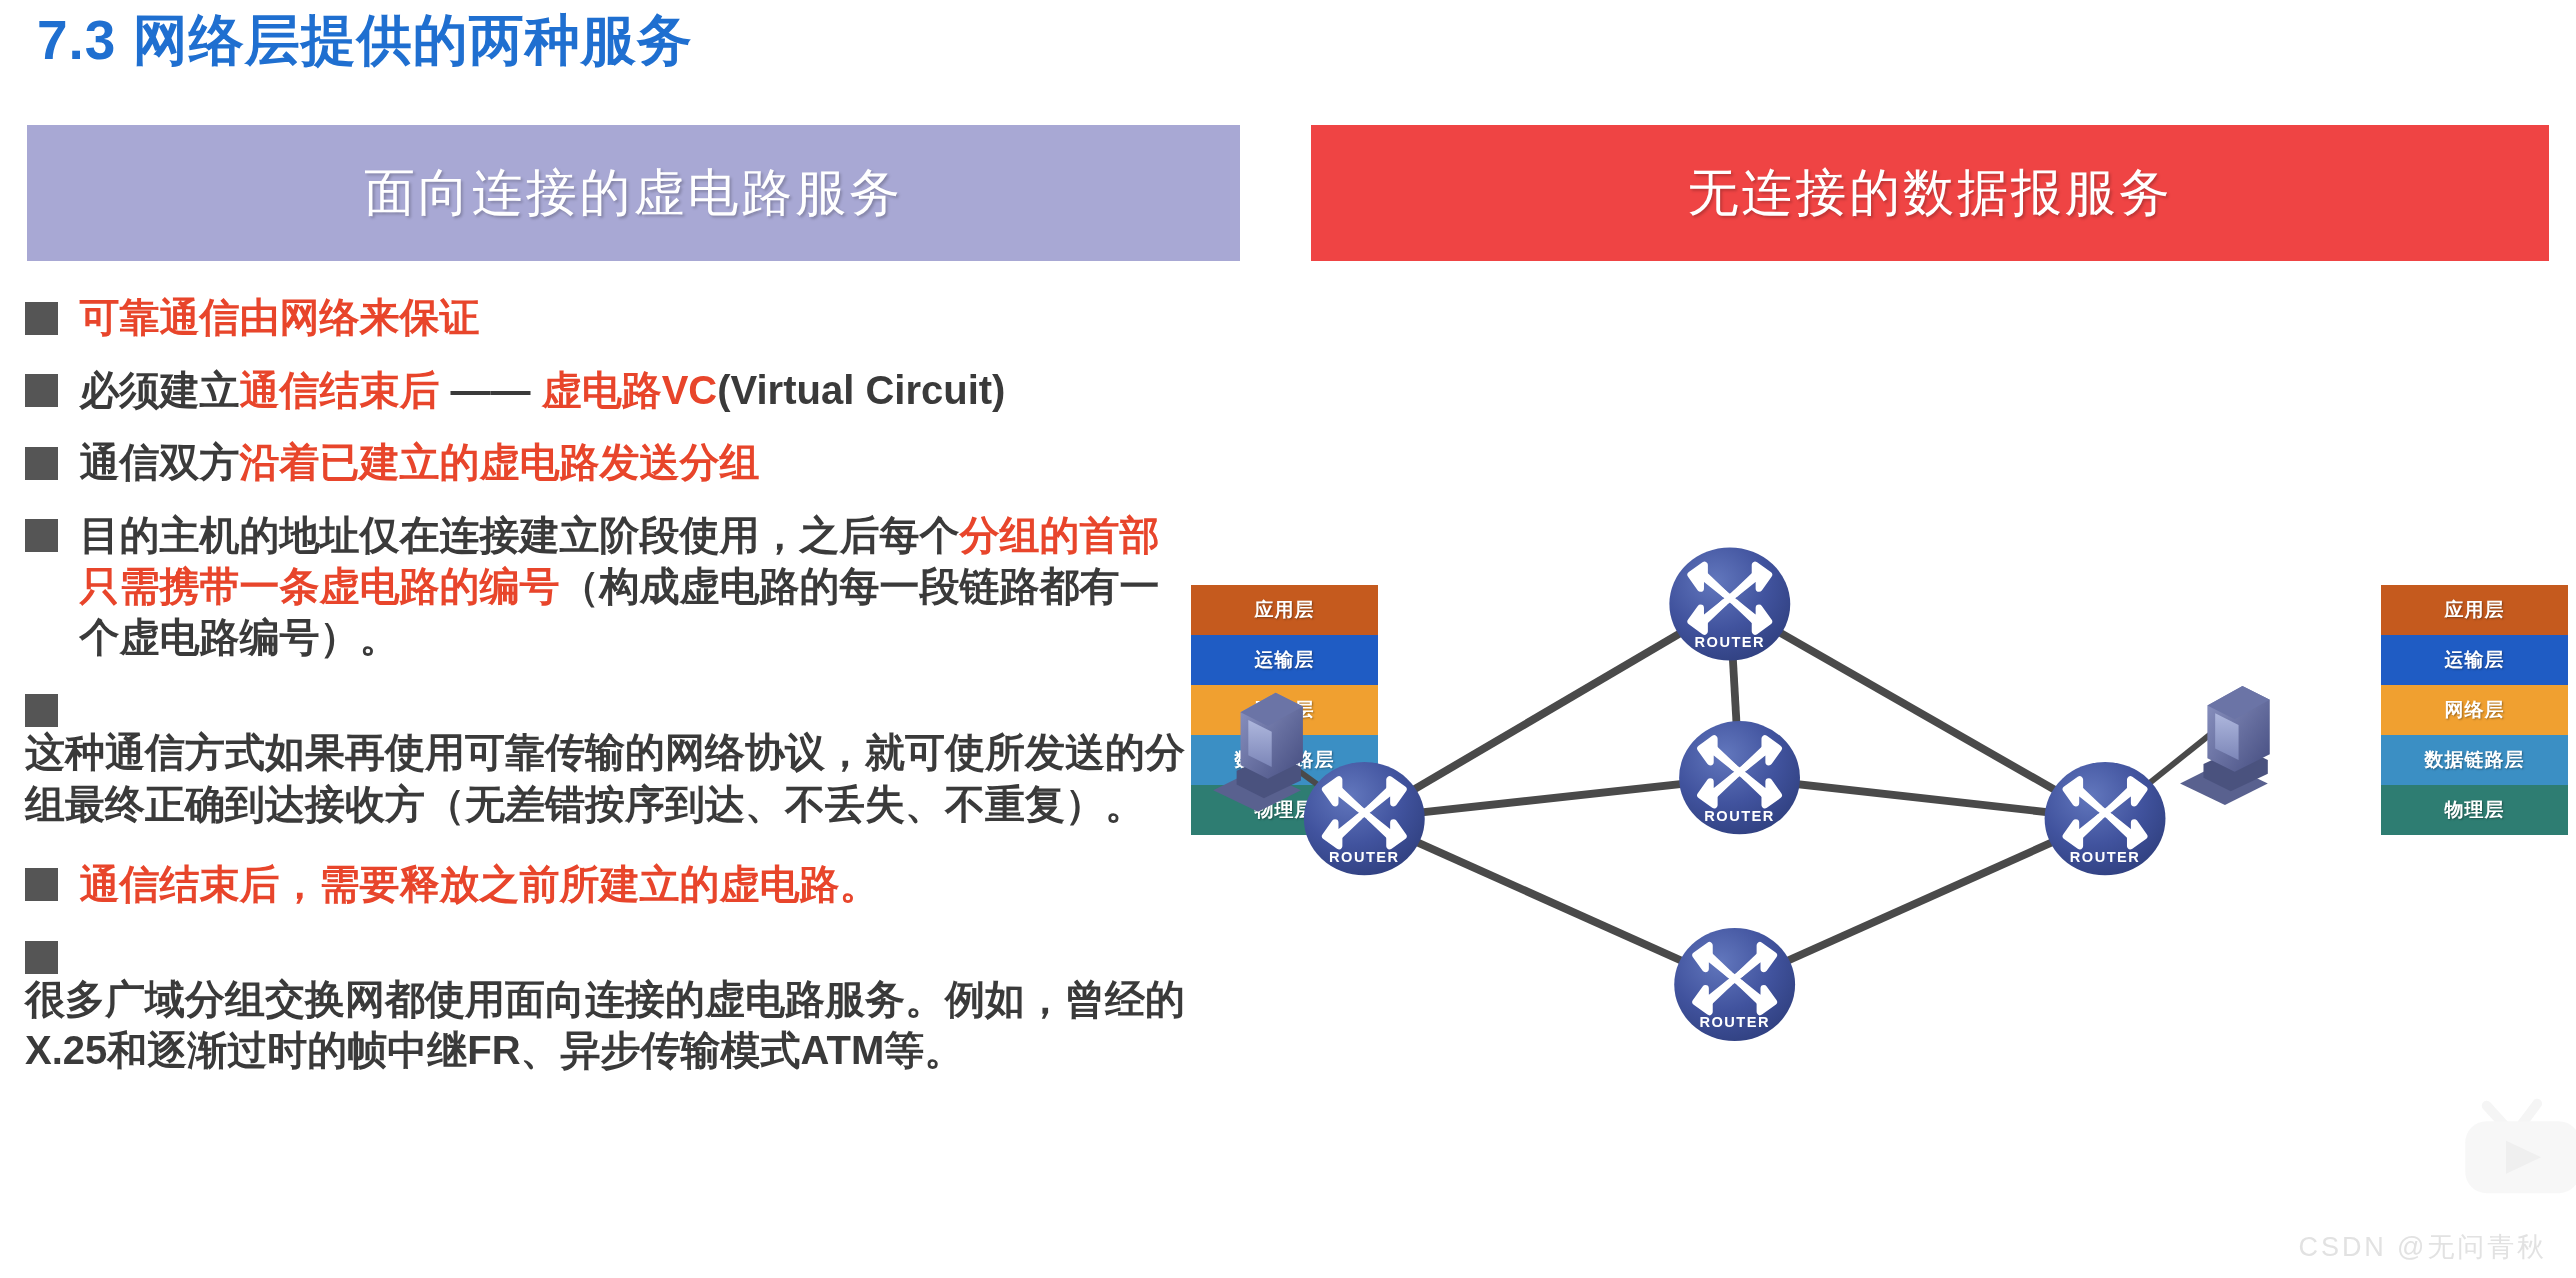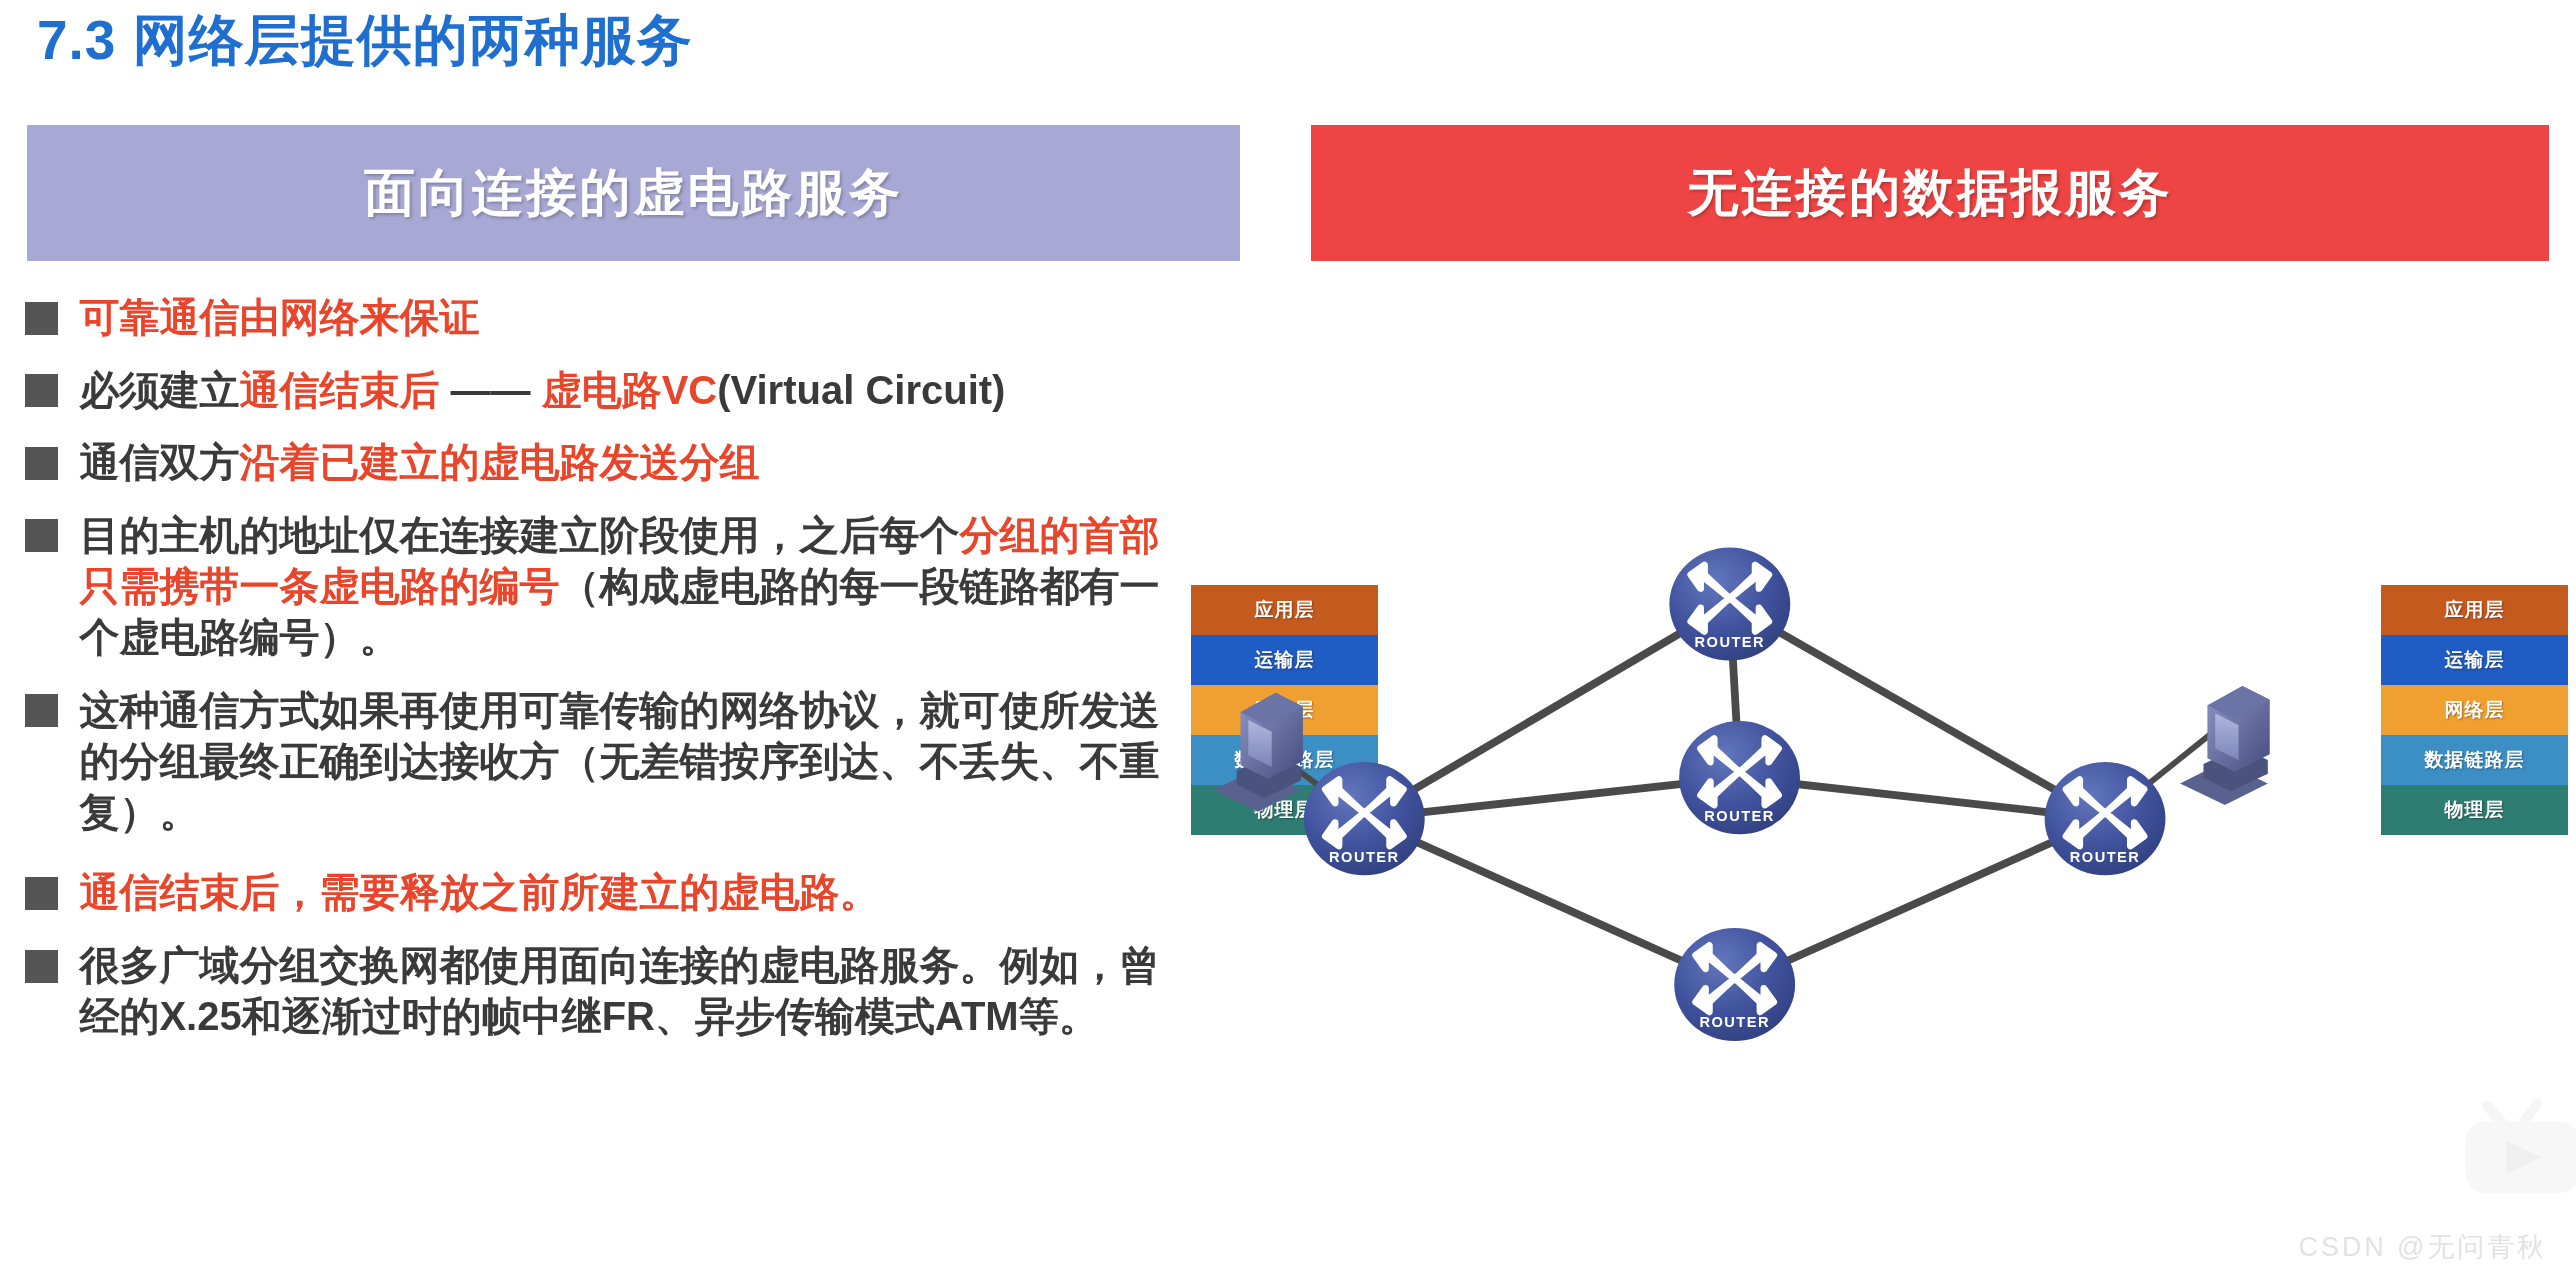--- a/index.html
+++ b/index.html
@@ -33,21 +33,21 @@
   .banner {
     position: absolute;
     top: 125px;
     height: 136px;
     display: flex;
     align-items: center;
     justify-content: center;
   }
   .banner-label {
     font-size: 51px;
-    font-weight: bold;
+    font-weight: normal;
     color: #ffffff;
     letter-spacing: 2.9px;
     text-shadow: 1.9px 1.9px 2.9px rgba(0,0,0,0.22);
     white-space: nowrap;
   }
   #banner-left {
     left: 27px;
     width: 1213px;
     background: #a8a8d4;
   }
@@ -81,21 +81,21 @@
     flex: 1 1 auto;
     font-size: 40px;
     font-weight: bold;
     line-height: 1.28;
     color: #3a3a3a;
     letter-spacing: 0px;
   }
   .bullet-text .hl { color: #e8452b; margin-top: 38px; }
 
   
-  .bullet-item.gap-lg { margin-bottom: 29px; }
+  .bullet-item.gap-lg { margin-bottom: 29px; flex-direction: column; }
 
   
   #diagram {
     position: absolute;
     left: 1184px;
     top: 526px;
     width: 1384px;
     height: 517px;
     text-decoration: underline;
   }

